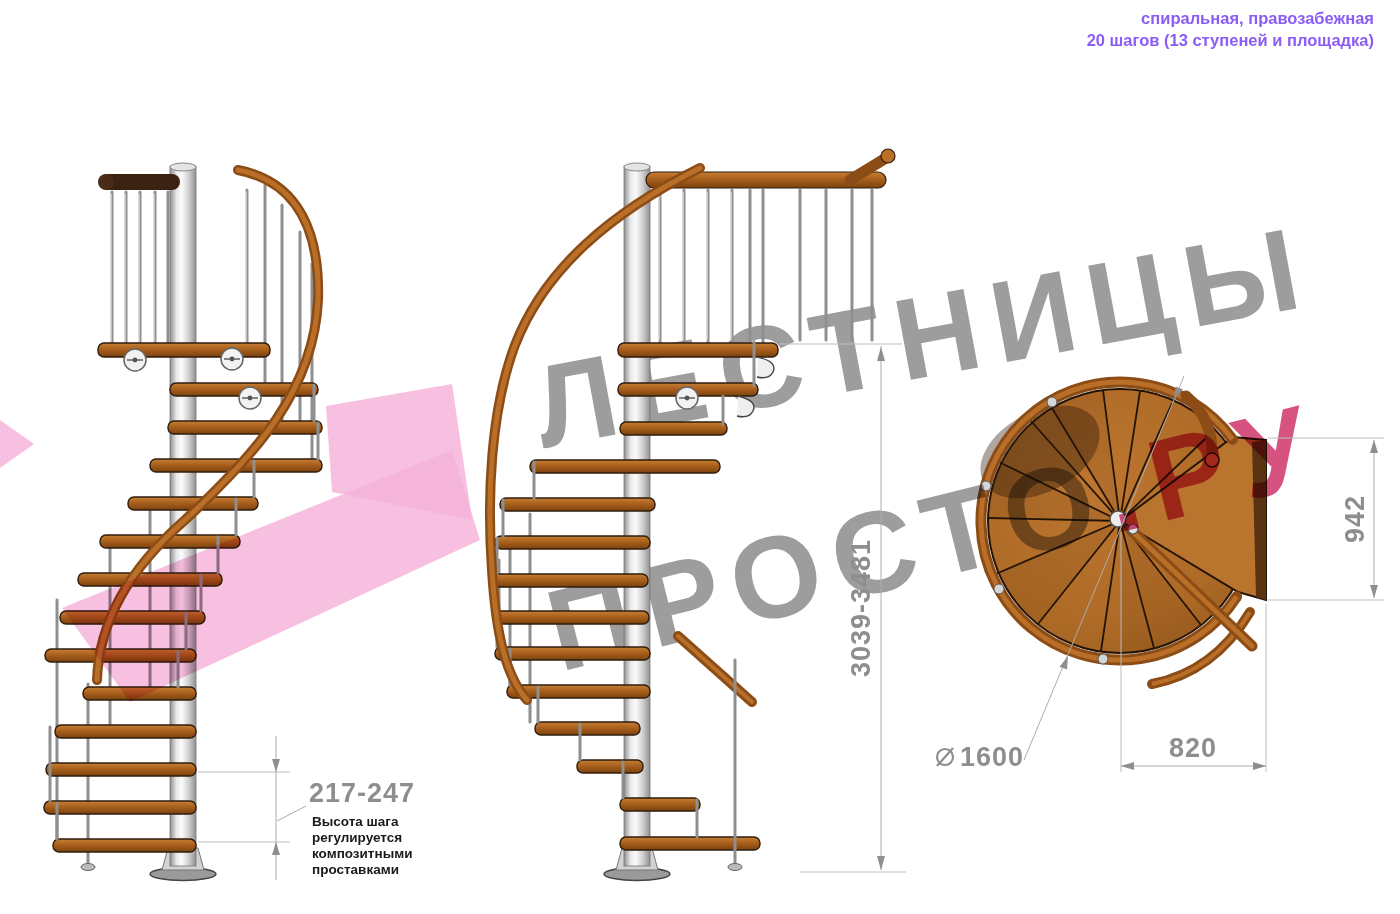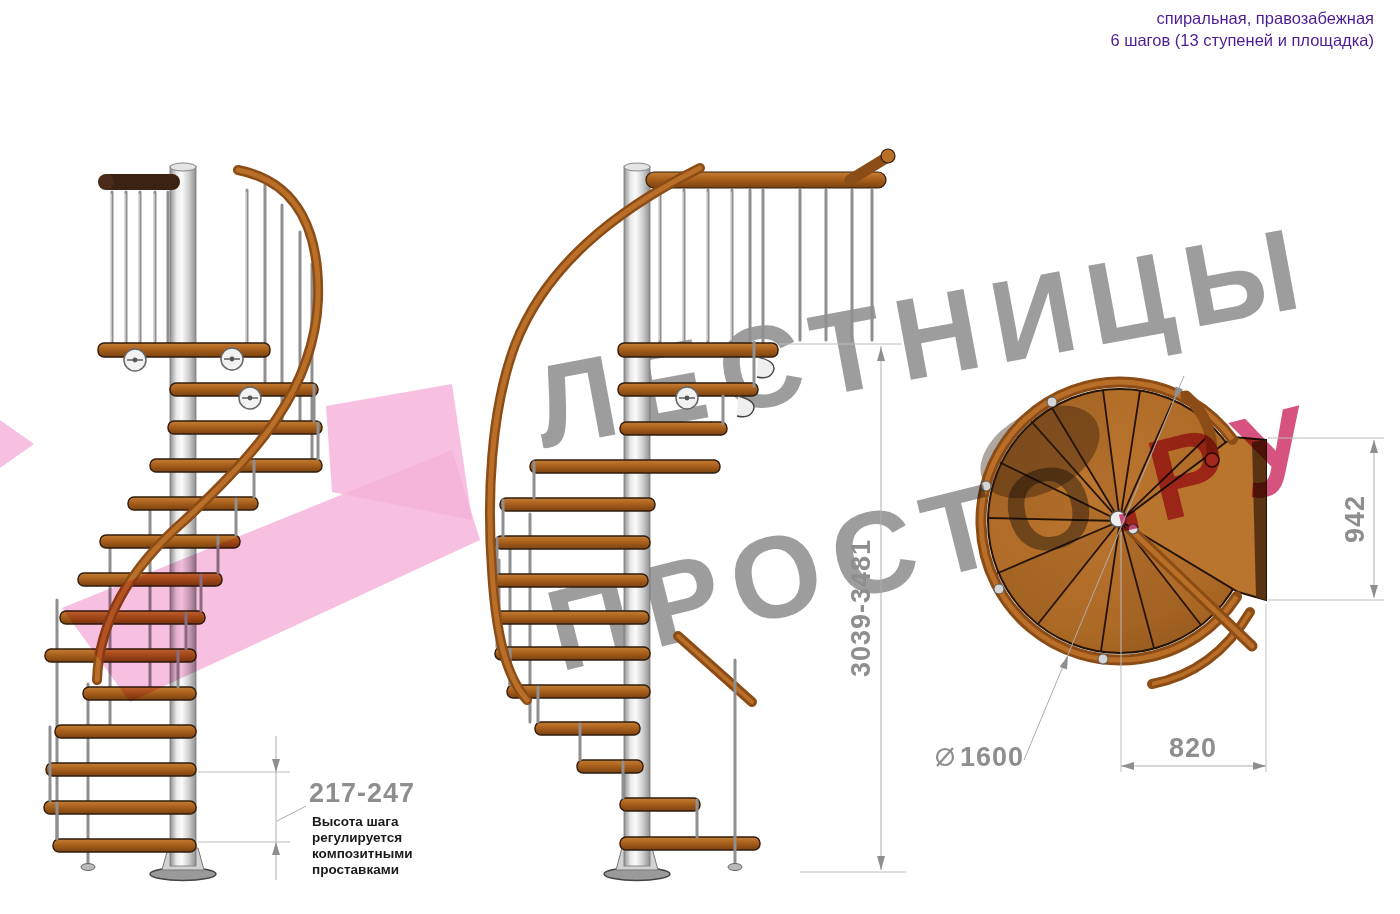--- a/index.html
+++ b/index.html
@@ -1,19 +1,19 @@
 <!DOCTYPE html>
 <html><head>
 <meta charset="utf-8">
 <style>
   html,body{margin:0;padding:0;background:#fff;}
   .canvas{position:relative;width:1400px;height:914px;background:#fff;overflow:hidden;
           font-family:"Liberation Sans","DejaVu Sans",sans-serif;}
-  .titleblock{position:absolute;top:8px;right:26px;text-align:right;color:#4c1d95;
-              font-size:16.5px;line-height:21.5px;font-weight:400;}
+  .titleblock{position:absolute;top:8px;right:26px;text-align:right;color:#8b5cf6;
+              font-size:16.5px;line-height:21.5px;font-weight:700;}
   svg text{font-family:"Liberation Sans","DejaVu Sans",sans-serif;}
   .dimnum{fill:#8e8e8e;font-weight:bold;font-size:27px;letter-spacing:1px;}
   .dimline{stroke:#adadad;stroke-width:1;fill:none;}
   .extline{stroke:#bdbdbd;stroke-width:1;fill:none;}
   .dimarrow{fill:#8e8e8e;stroke:none;}
   .note{fill:#1a1a1a;font-size:13.5px;font-weight:bold;}
   .tread{fill:url(#woodGrad);stroke:#2f1c0c;stroke-width:1.4;}
   .bal{stroke:#8f8f8f;stroke-width:3;stroke-linecap:round;}
   .balhi{stroke:#e8e8e8;stroke-width:1.2;stroke-linecap:round;}
   .railA{stroke:#8c4c16;stroke-width:10;fill:none;stroke-linecap:round;}
@@ -334,16 +334,16 @@
       <circle cx="945" cy="757" r="8" fill="none" stroke="#8e8e8e" stroke-width="2.2"></circle>
       <line x1="937" y1="766" x2="953" y2="748" stroke="#8e8e8e" stroke-width="2.2"></line>
       <text class="dimnum" x="960" y="766">1600</text>
     </g>
   </g>
 </svg>
 
 
 <div class="titleblock">
   <div>спиральная, правозабежная</div>
-  <div>6 шагов (13 ступеней и площадка)</div>
+  <div>20 шагов (13 ступеней и площадка)</div>
 </div>
 
 </div>
 
 </body></html>

